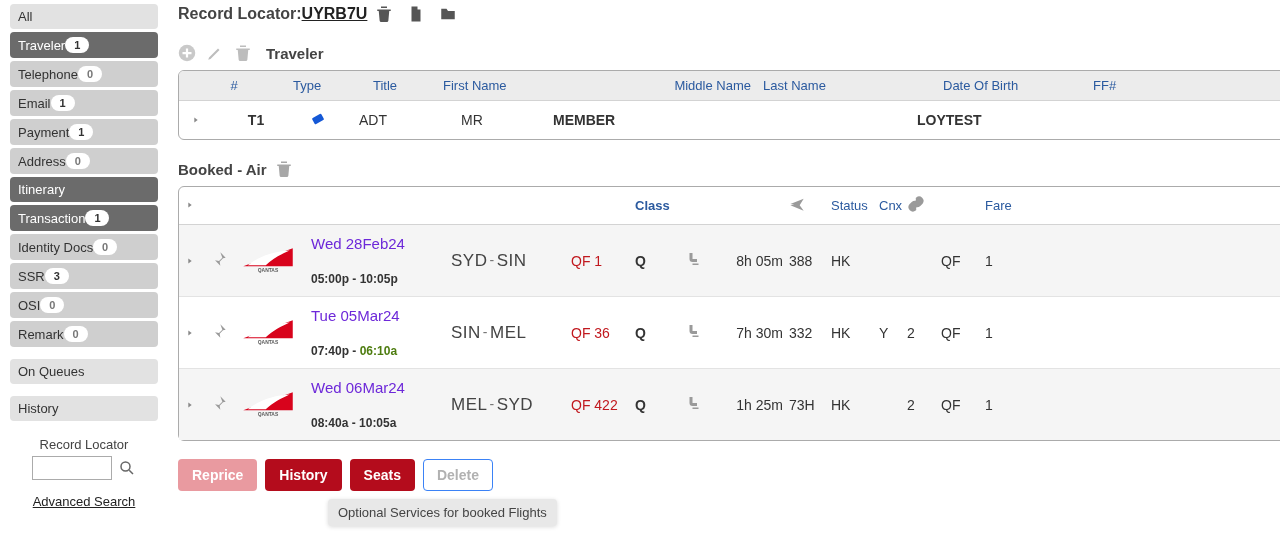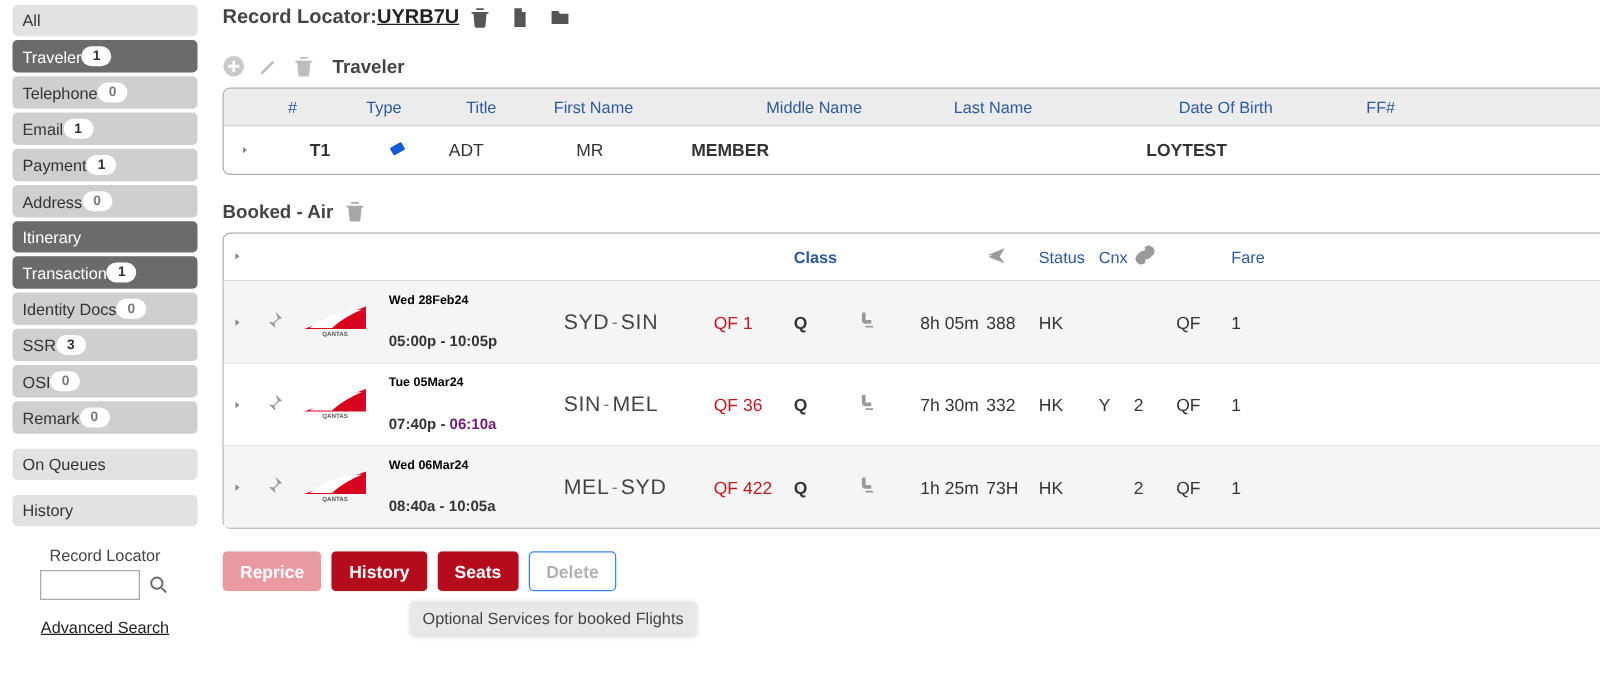--- a/index.html
+++ b/index.html
@@ -67,21 +67,21 @@
   .section-hdr { display:flex; align-items:center; gap:10px; margin-top:20px; }
   .section-hdr .title { font-weight:bold; font-size:15px; color:#444; margin-left:4px; }
 
   
   .tv-wrapper { border:1px solid var(--border); border-radius:6px; margin-top:8px; overflow:hidden; }
   .tv-head { display:flex; background:#ececec; font-size:13px; color:var(--header-blue); padding:7px 6px; border-bottom:1px solid #d3d3d3; }
   .tv-row  { display:flex; align-items:center; padding:8px 6px; font-size:14px; color:#333;gap:22px; }
   .tv-row.bold { font-weight:bold; }
   .tv-col { padding:0 6px; }
   .c-expand{width:24px;} .c-num{width:50px;text-align:center;} .c-ticket{width:28px;}
-  .c-type{width:80px;} .c-title{width:70px;} .c-first{width:170px;} .c-middle{width:150px;}
+  .c-type{width:80px;} .c-title{width:70px;} .c-first{width:170px;} .c-middle{width:150px;text-align:right;}
   .c-last{width:180px;} .c-dob{width:150px;} .c-ff{width:80px;} .c-id{flex:1; display:flex; justify-content:flex-end; padding-right:4px;}
 
   .mini-expand { color:#888; }
   .ticket-icon svg{ transform:rotate(-30deg); }
   .id-box { width:22px; height:22px; border-radius:3px; background:#8c8c8c; display:inline-flex; align-items:center; justify-content:center; }
   .id-box svg { width:14px; height:14px; fill:#fff; }
 
   
   .booked-hdr { display:flex; align-items:center; gap:8px; margin-top:20px; font-weight:bold; font-size:15px; color:#444;}
   .seg-wrapper { border:1px solid var(--border); border-radius:6px; margin-top:8px; }
@@ -90,23 +90,23 @@
   .seg-row:last-child{ border-bottom:none; }
   .seg-row.white { background:#fff; }
 
   .s-expand{width:26px;} .s-h-expand{width:26px;} .s-pin{width:30px;}
   .s-logo{width:70px;} .s-date{width:140px;} .s-route{width:120px;}
   .s-flight{width:64px;} .s-class{width:50px; text-align:left;font-weight:bold;} .s-seat{width:34px;}
   .s-dur{width:70px; text-align:right; padding-right:6px;} .s-eq{width:42px;}
   .s-status{width:48px;} .s-cnx{width:28px;} .s-fare-n{width:34px;}
   .s-fare-c{width:44px;} .s-fare-v{width:44px;}
 
-  .seg-date .dline{ font-weight:bold; font-size:10px; color:#000000; }
+  .seg-date .dline{ font-weight:normal; font-size:15px; color:#6d28d9; }
   .seg-date .tline{ font-weight:bold; font-size:12px; color:#333; margin-top:20px;}
-  .seg-date .tline .red{ color:#701a75; }
+  .seg-date .tline .red{ color:#4d7c0f; }
   .seg-route { font-size:17px; font-weight:500; color:#444; letter-spacing:.5px;}
   .seg-route .dash{ padding:0 2px; color:#777; font-size:14px; position:relative; top:-1px;}
   .seg-flight { color:var(--flight-num); font-size:14px; }
 
   
   .actions { display:flex; gap:8px; margin-top:18px; align-items:center; }
   .btn { padding:7px 13px; border-radius:4px; font-weight:bold; font-size:14px; border:1px solid transparent; cursor:pointer;}
   .btn.primary { background:var(--accent-red); color:#fff; }
   .btn.muted   { background:var(--accent-red-muted); color:#fff; }
   .btn.ghost   { background:#fff; color:#b1b1b1; border:1px solid #3b82f6; }

